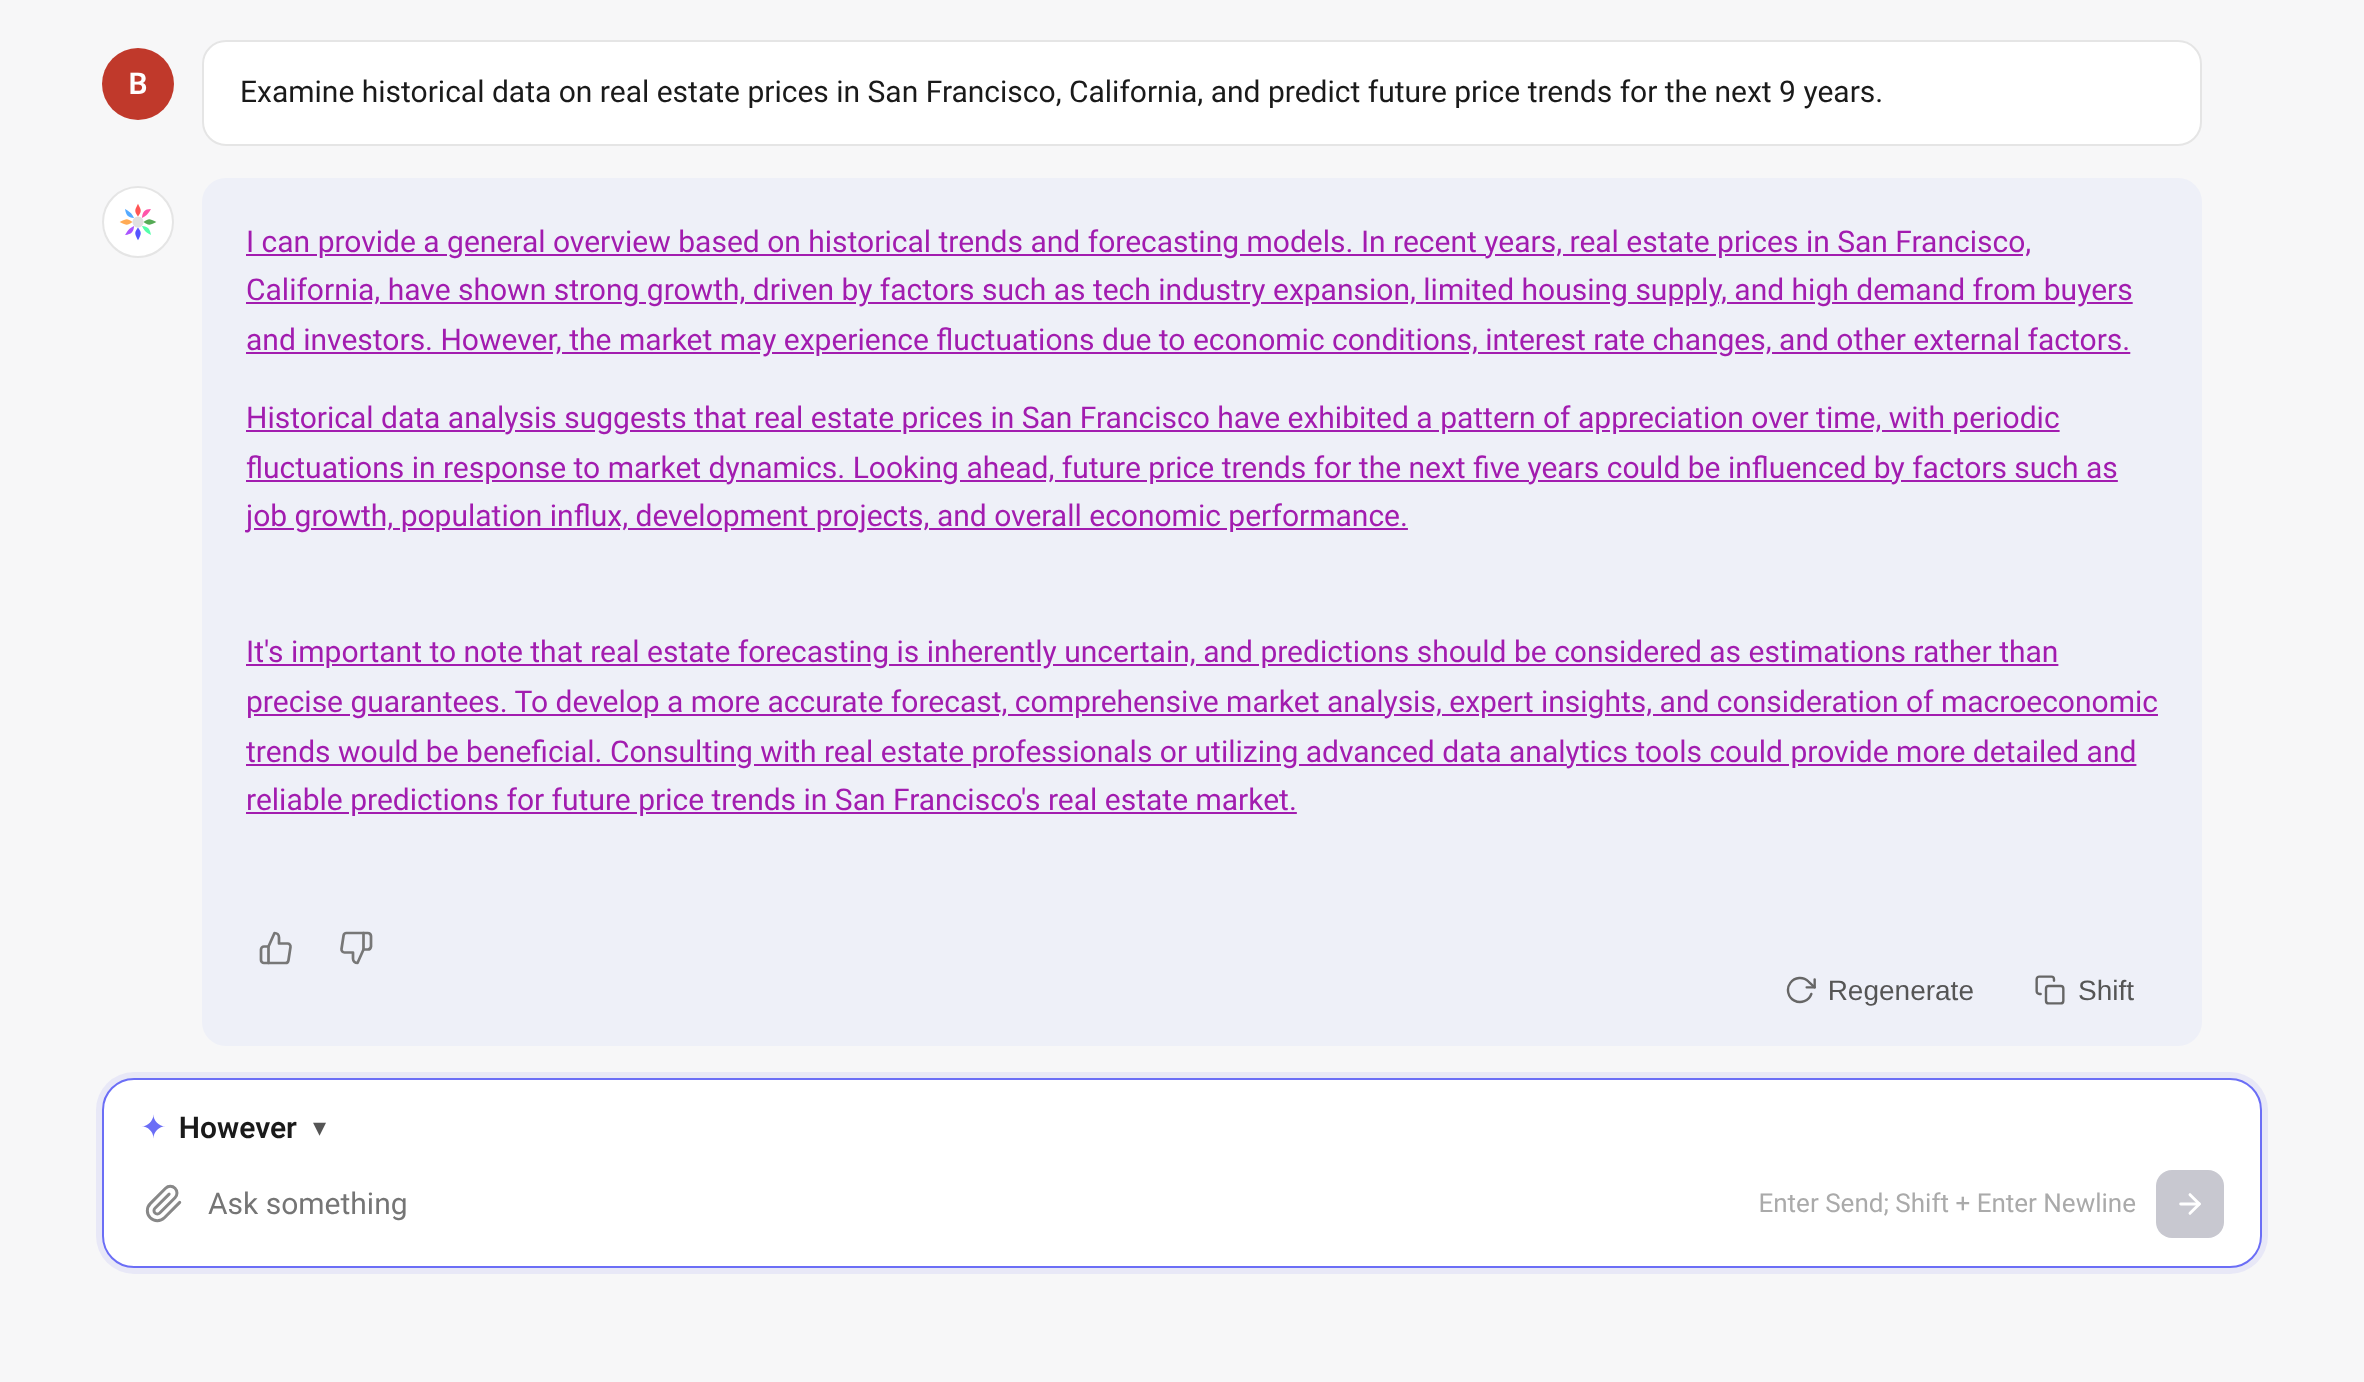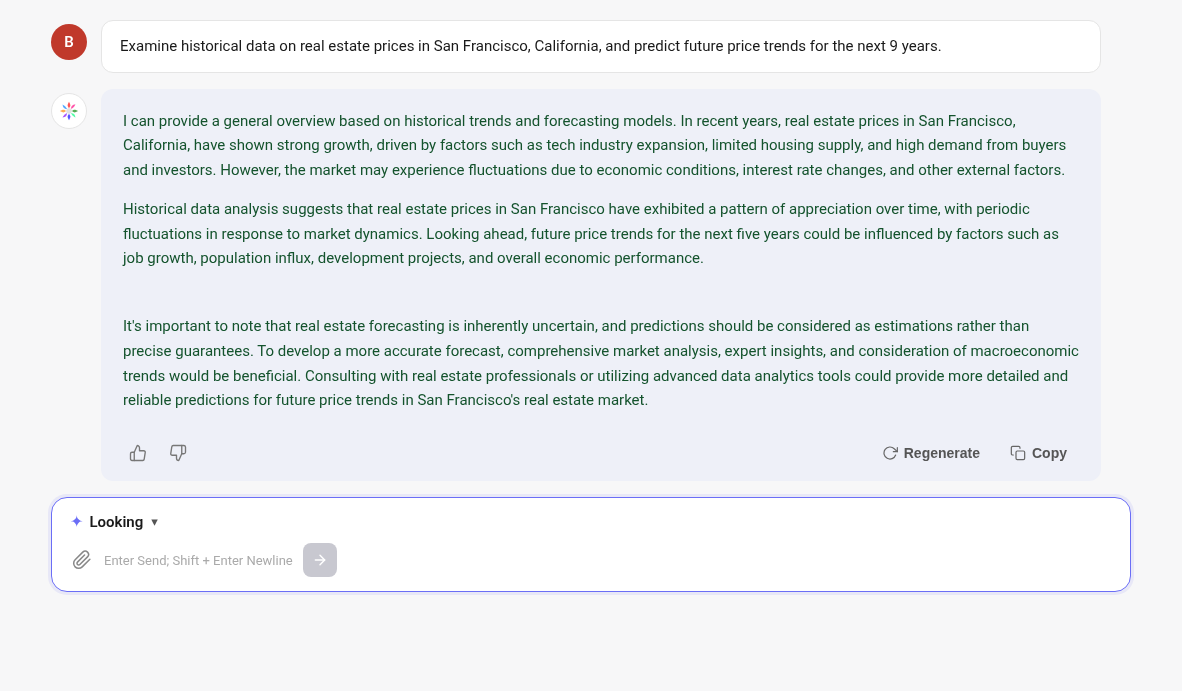--- a/index.html
+++ b/index.html
@@ -93,23 +93,24 @@
     .ai-bubble {
       background: #eef0f8;
       border-radius: 12px;
       padding: 20px 22px 14px 22px;
       flex: 1;
       max-width: 1000px;
     }
 
     .ai-bubble p {
       font-size: 15px;
-      color: #14532d;
+      color: #a21caf;
       line-height: 1.65;
       margin-bottom: 14px;
+      text-decoration: underline;
     }
 
     .ai-bubble p:last-of-type {
       margin-bottom: 0;
       margin-top: 43px;
     }
 
     .ai-actions {
       display: flex;
       flex-direction: row;
@@ -150,22 +151,23 @@
       background: none;
       border: none;
       cursor: pointer;
       color: #555;
       padding: 6px 12px;
       border-radius: 8px;
       display: flex;
       align-items: center;
       gap: 6px;
       font-size: 14px;
-      font-weight: 700;
+      font-weight: 400;
       transition: background 0.15s;
+      margin-top: 42px;
     }
 
     .action-text-btn svg {
       width: 16px;
       height: 16px;
       color: #666;
     }
 
     
     .prompt-container {
@@ -311,39 +313,40 @@
               <polyline points="23 4 23 10 17 10"></polyline>
               <path d="M20.49 15a9 9 0 1 1-2.12-9.36L23 10"></path>
             </svg>
             <span>Regenerate</span>
           </button>
           <button class="action-text-btn">
             <svg xmlns="http://www.w3.org/2000/svg" viewBox="0 0 24 24" fill="none" stroke="currentColor" stroke-width="1.8" stroke-linecap="round" stroke-linejoin="round">
               <rect x="9" y="9" width="13" height="13" rx="2" ry="2"></rect>
               <path d="M5 15H4a2 2 0 0 1-2-2V4a2 2 0 0 1 2-2h9a2 2 0 0 1 2 2v1"></path>
             </svg>
-            <span>Copy</span>
+            <span>Shift</span>
           </button>
         </div>
       </div>
     </div>
   </div>
 
   <div class="prompt-container">
     <div class="prompt-header">
       <span class="prompt-sparkle">✦</span>
-      <span class="prompt-label">Looking</span>
+      <span class="prompt-label">However</span>
       <span class="prompt-chevron">▾</span>
     </div>
     <div class="prompt-input-row">
       <button class="attach-btn" title="Attach file">
         <svg xmlns="http://www.w3.org/2000/svg" width="20" height="20" viewBox="0 0 24 24" fill="none" stroke="currentColor" stroke-width="1.8" stroke-linecap="round" stroke-linejoin="round">
           <path d="M21.44 11.05l-9.19 9.19a6 6 0 0 1-8.49-8.49l9.19-9.19a4 4 0 0 1 5.66 5.66l-9.2 9.19a2 2 0 0 1-2.83-2.83l8.49-8.48"></path>
         </svg>
       </button>
+      <input type="text" class="prompt-input" placeholder="Ask something" style="">
       <span class="prompt-hint">Enter Send; Shift + Enter Newline</span>
       <button class="send-btn" title="Send">
         <svg xmlns="http://www.w3.org/2000/svg" viewBox="0 0 24 24" fill="none" stroke="white" stroke-width="2.2" stroke-linecap="round" stroke-linejoin="round">
           <line x1="5" y1="12" x2="19" y2="12"></line>
           <polyline points="12 5 19 12 12 19"></polyline>
         </svg>
       </button>
     </div>
   </div>
 

